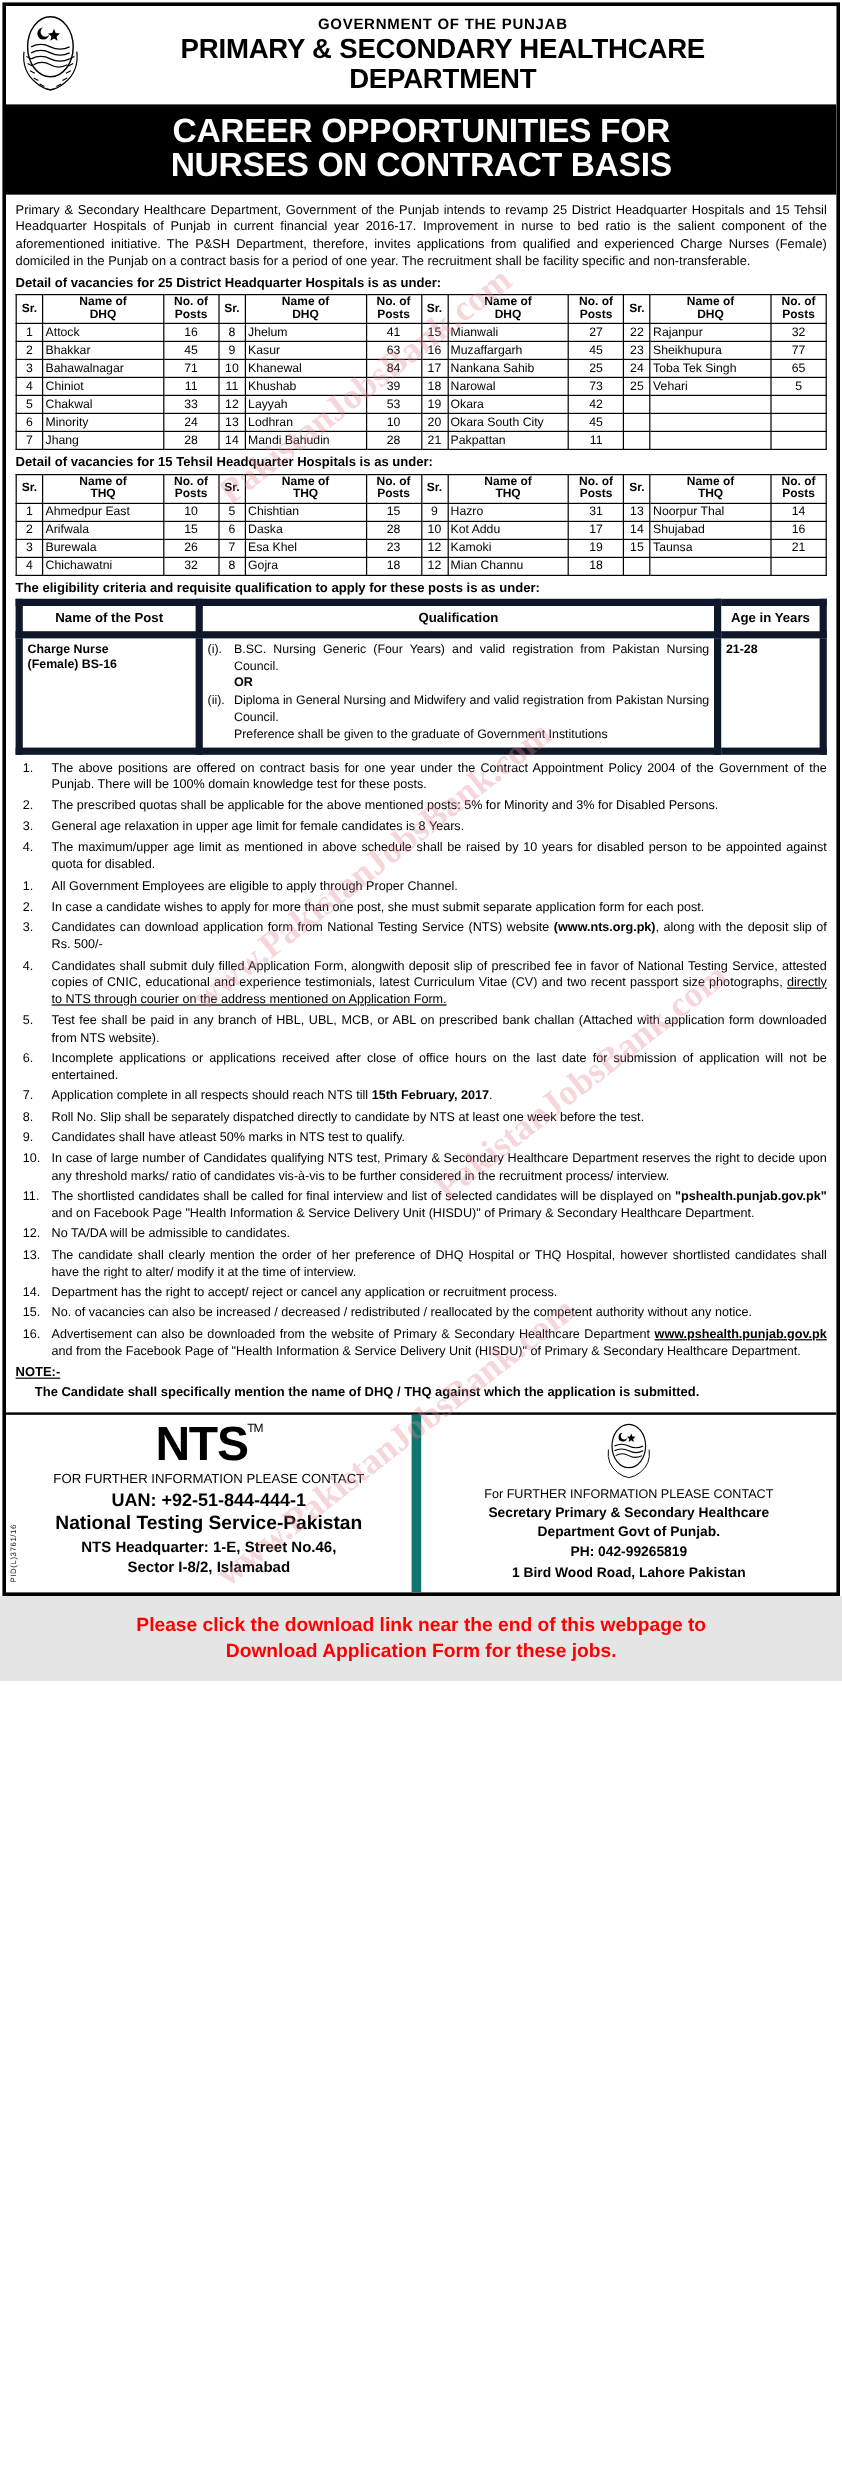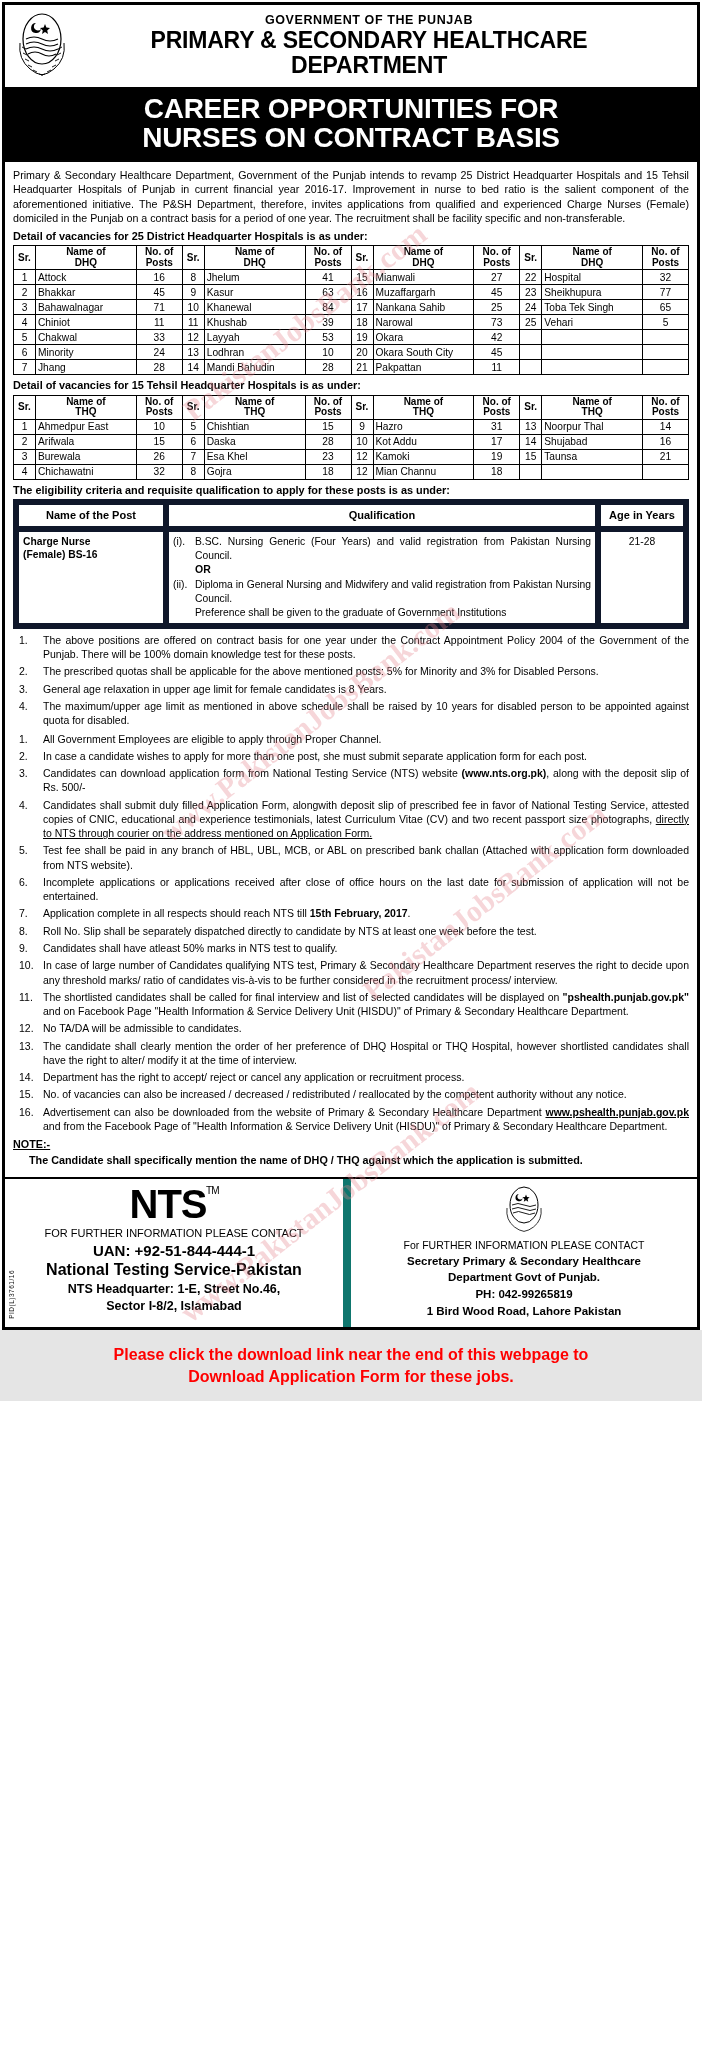--- a/index.html
+++ b/index.html
@@ -142,23 +142,22 @@
     padding: 3px 2px;
   }
   td.post-name {
     font-weight: bold;
     font-size: 11px;
     vertical-align: middle;
     text-align: left;
     line-height: 1.3;
   }
   td.age-cell {
-    font-weight: normal;
+    font-weight: bold;
     font-size: 11.5px;
-    text-align: center;
     vertical-align: middle;
   }
   .qual-row { display: flex; align-items: flex-start; margin-bottom: 1px; }
   .qual-num { flex: 0 0 22px; font-size: 10.3px; }
   .qual-txt { flex: 1 1 auto; text-align: justify; font-size: 10.3px; line-height: 1.32; }
   .qual-or { font-weight: bold; margin: 0 0 1px 22px; font-size: 10.5px; }
   .qual-pref { margin: 1px 0 0 22px; font-size: 10.3px; }
 
   
   ol.terms {
@@ -346,21 +345,21 @@
               <td class="sr">1</td>
               <td class="nm">Attock</td>
               <td class="np">16</td>
               <td class="sr">8</td>
               <td class="nm">Jhelum</td>
               <td class="np">41</td>
               <td class="sr">15</td>
               <td class="nm">Mianwali</td>
               <td class="np">27</td>
               <td class="sr">22</td>
-              <td class="nm">Hospital</td>
+              <td class="nm">Rajanpur</td>
               <td class="np">32</td>
             </tr>
             <tr>
               <td class="sr">2</td>
               <td class="nm">Bhakkar</td>
               <td class="np">45</td>
               <td class="sr">9</td>
               <td class="nm">Kasur</td>
               <td class="np">63</td>
               <td class="sr">16</td>

